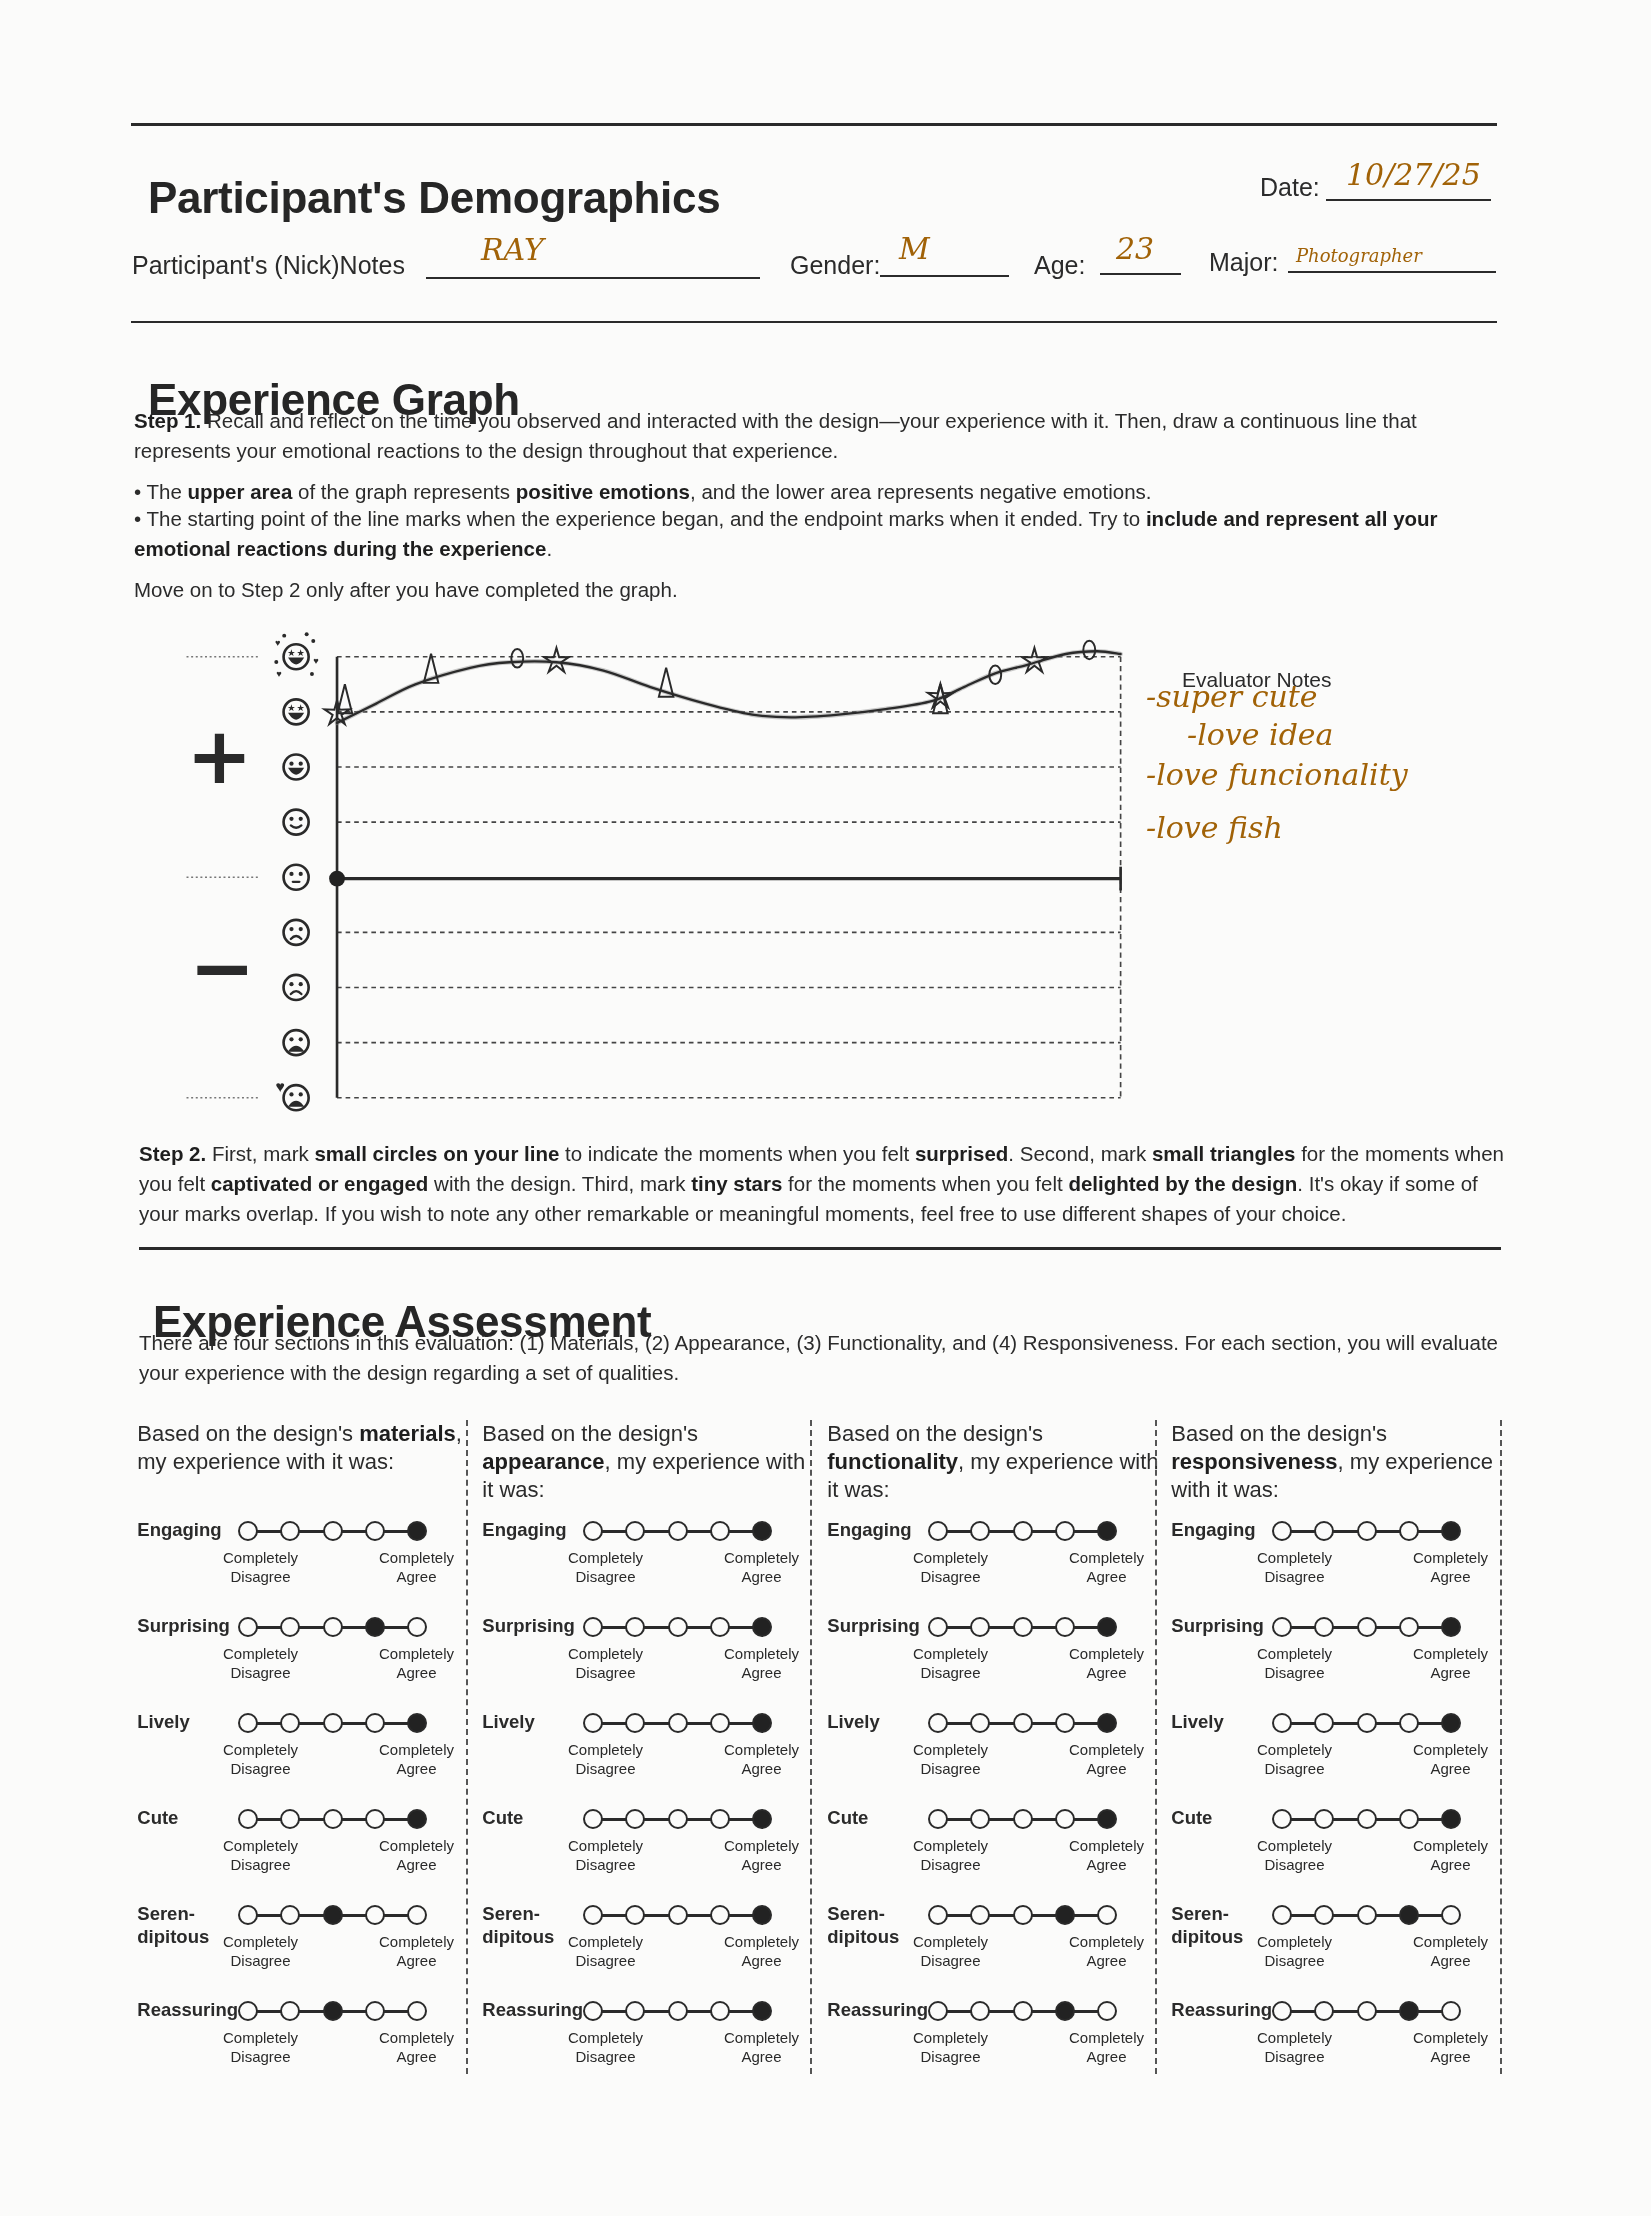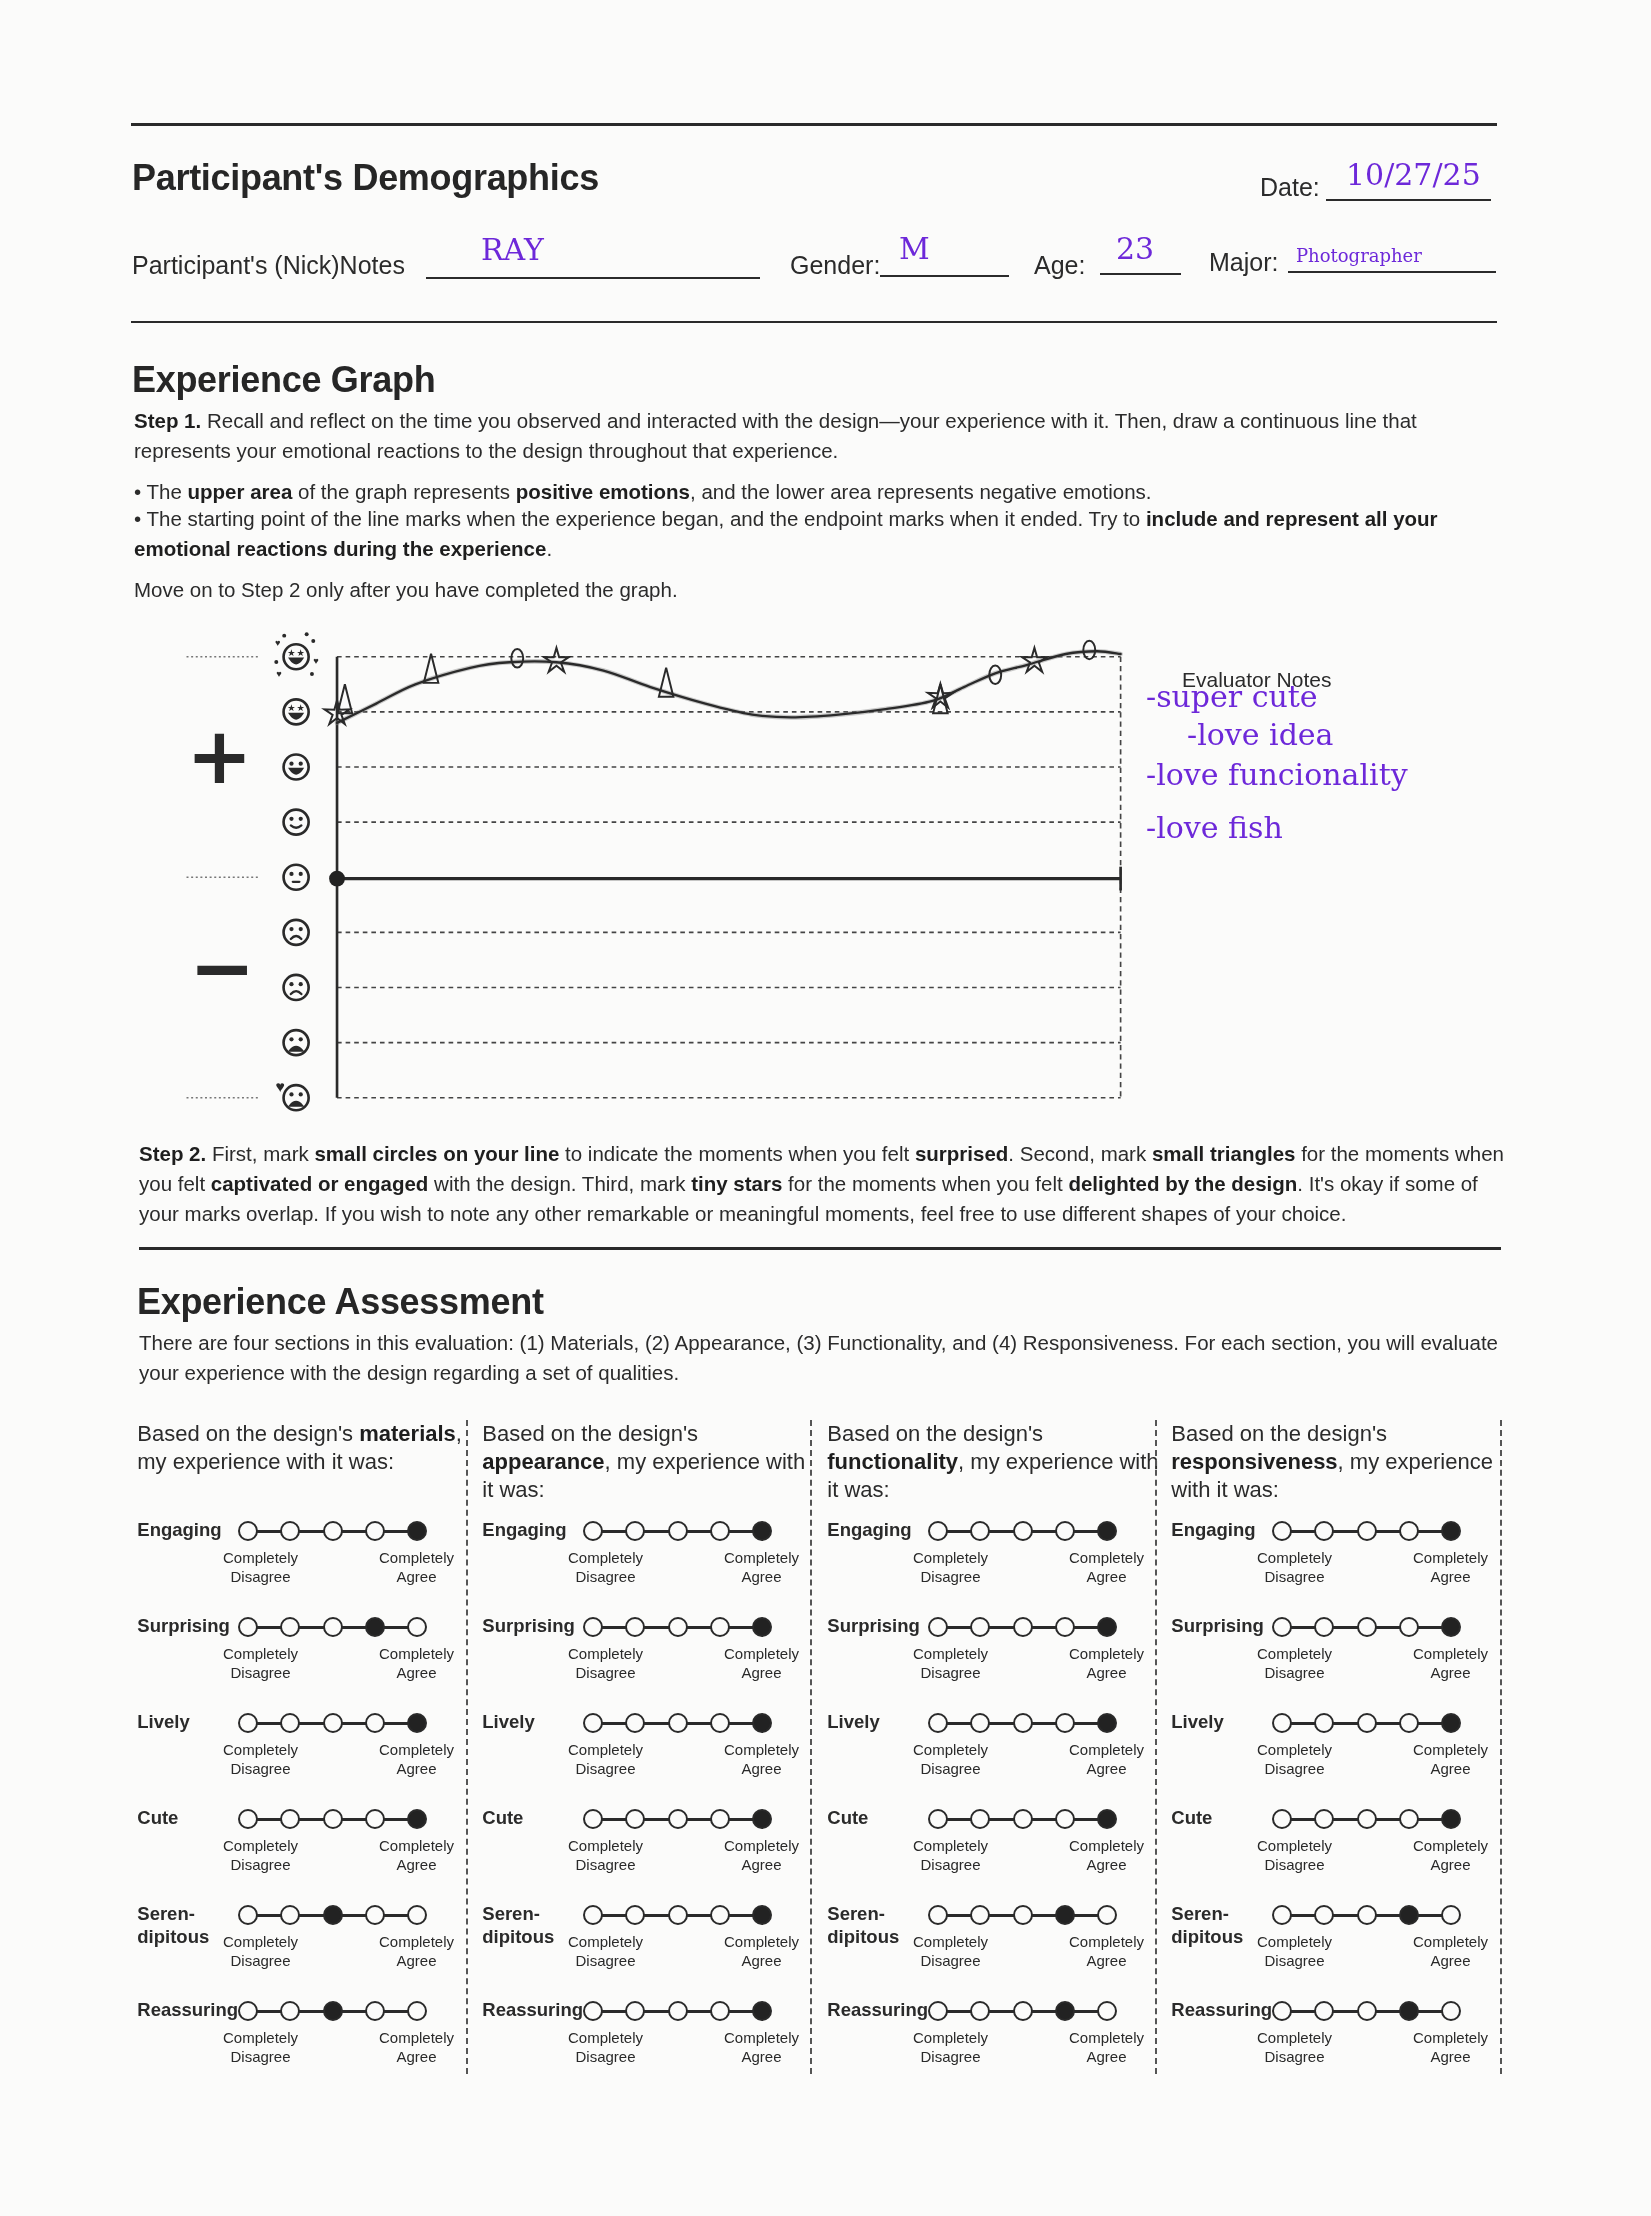--- a/index.html
+++ b/index.html
@@ -5,23 +5,23 @@
   * { box-sizing: border-box; }
   html, body { margin: 0; padding: 0; }
   body {
     width: 1651px; height: 2216px;
     background: #fbfbfa;
     font-family: "Liberation Sans", "DejaVu Sans", sans-serif;
     color: #262626;
     position: relative;
     overflow: hidden;
   }
-  .hand { font-family: "DejaVu Serif", "Liberation Serif", serif; color: #6d28d9; }
+  .hand { font-family: "DejaVu Serif", "Liberation Serif", serif; font-style: italic; color: #a16207; }
   .rule { position: absolute; left: 131px; width: 1366px; height: 2.6px; background: #2a2a2a; }
-  h1.sec { position: absolute; margin: 0; font-size: 36px; font-weight: bold; letter-spacing: -0.3px; color: #262626; text-align: right; }
+  h1.sec { position: absolute; margin: 16px; font-size: 44px; font-weight: bold; letter-spacing: -0.3px; color: #262626; text-align: right; }
 
   
   .field-label { position: absolute; font-size: 25px; color: #2b2b2b; }
   .field-line { position: absolute; height: 2px; background: #2b2b2b; }
   .field-value { position: absolute; font-size: 30px; }
 
   
   .para { position: absolute; left: 132px; width: 1374px; font-size: 20.5px; line-height: 30px; color: #2b2b2b; margin: 2px; }
   .para b { color: #1e1e1e; }
 

